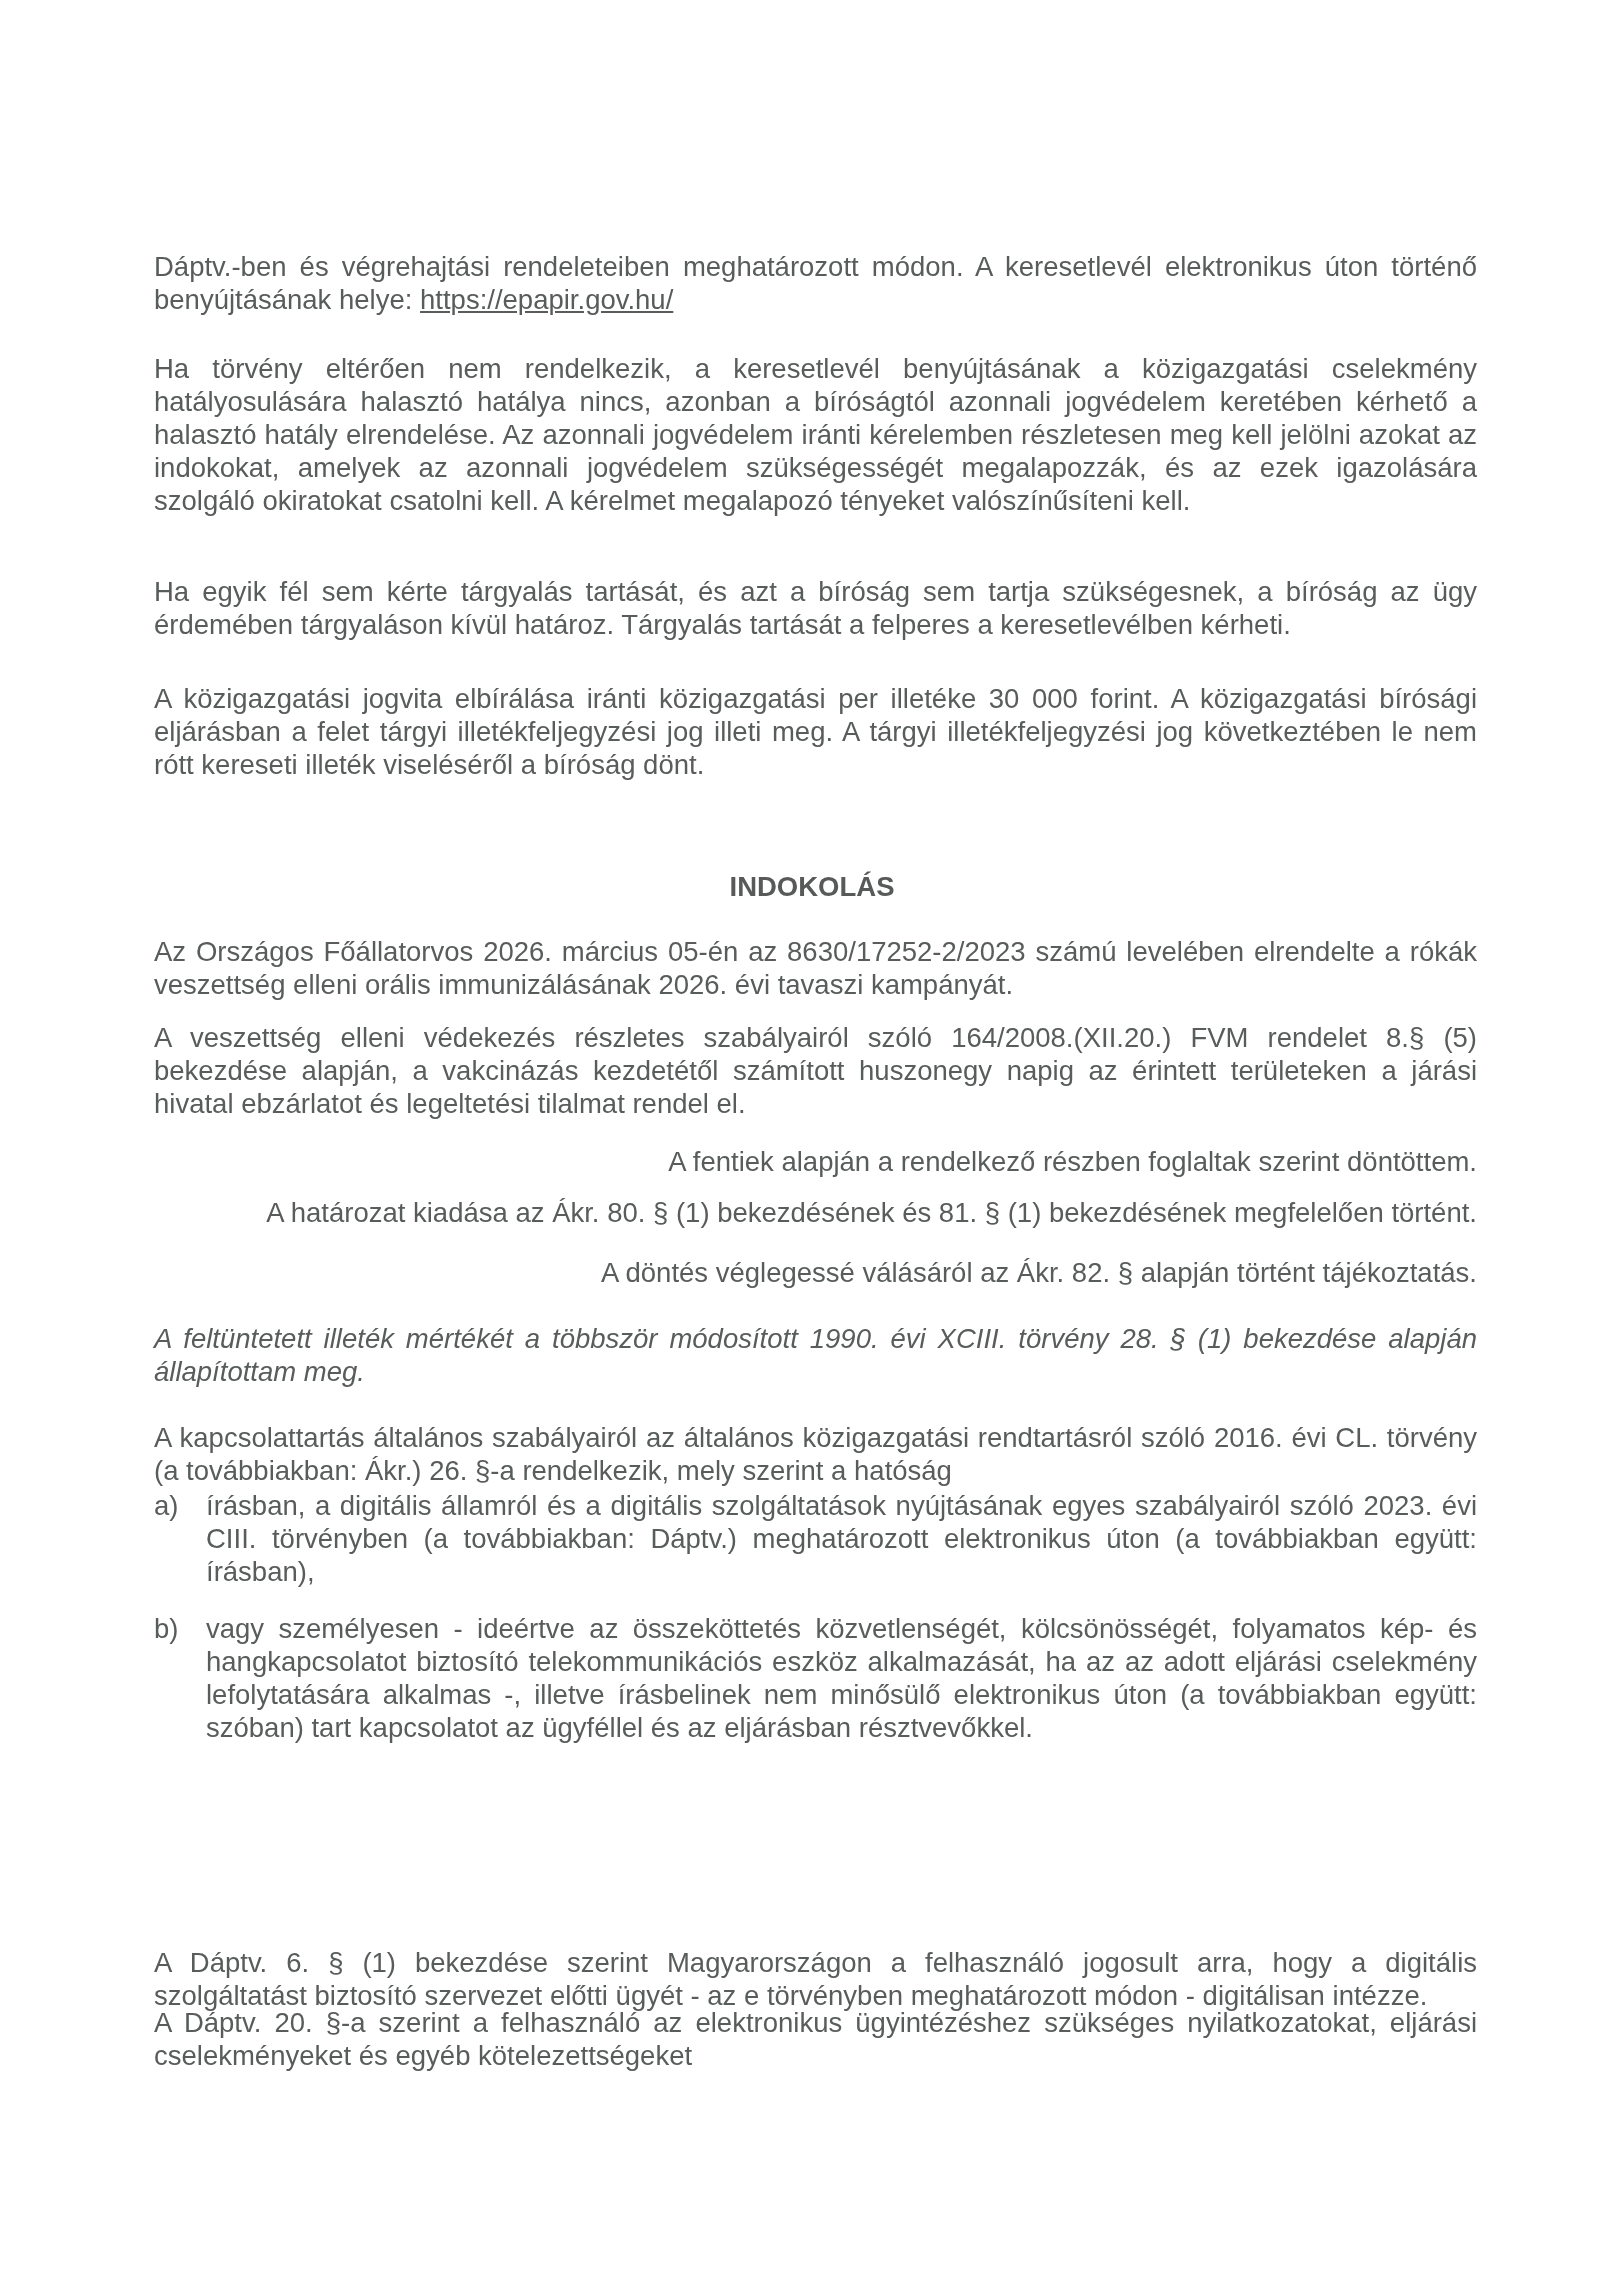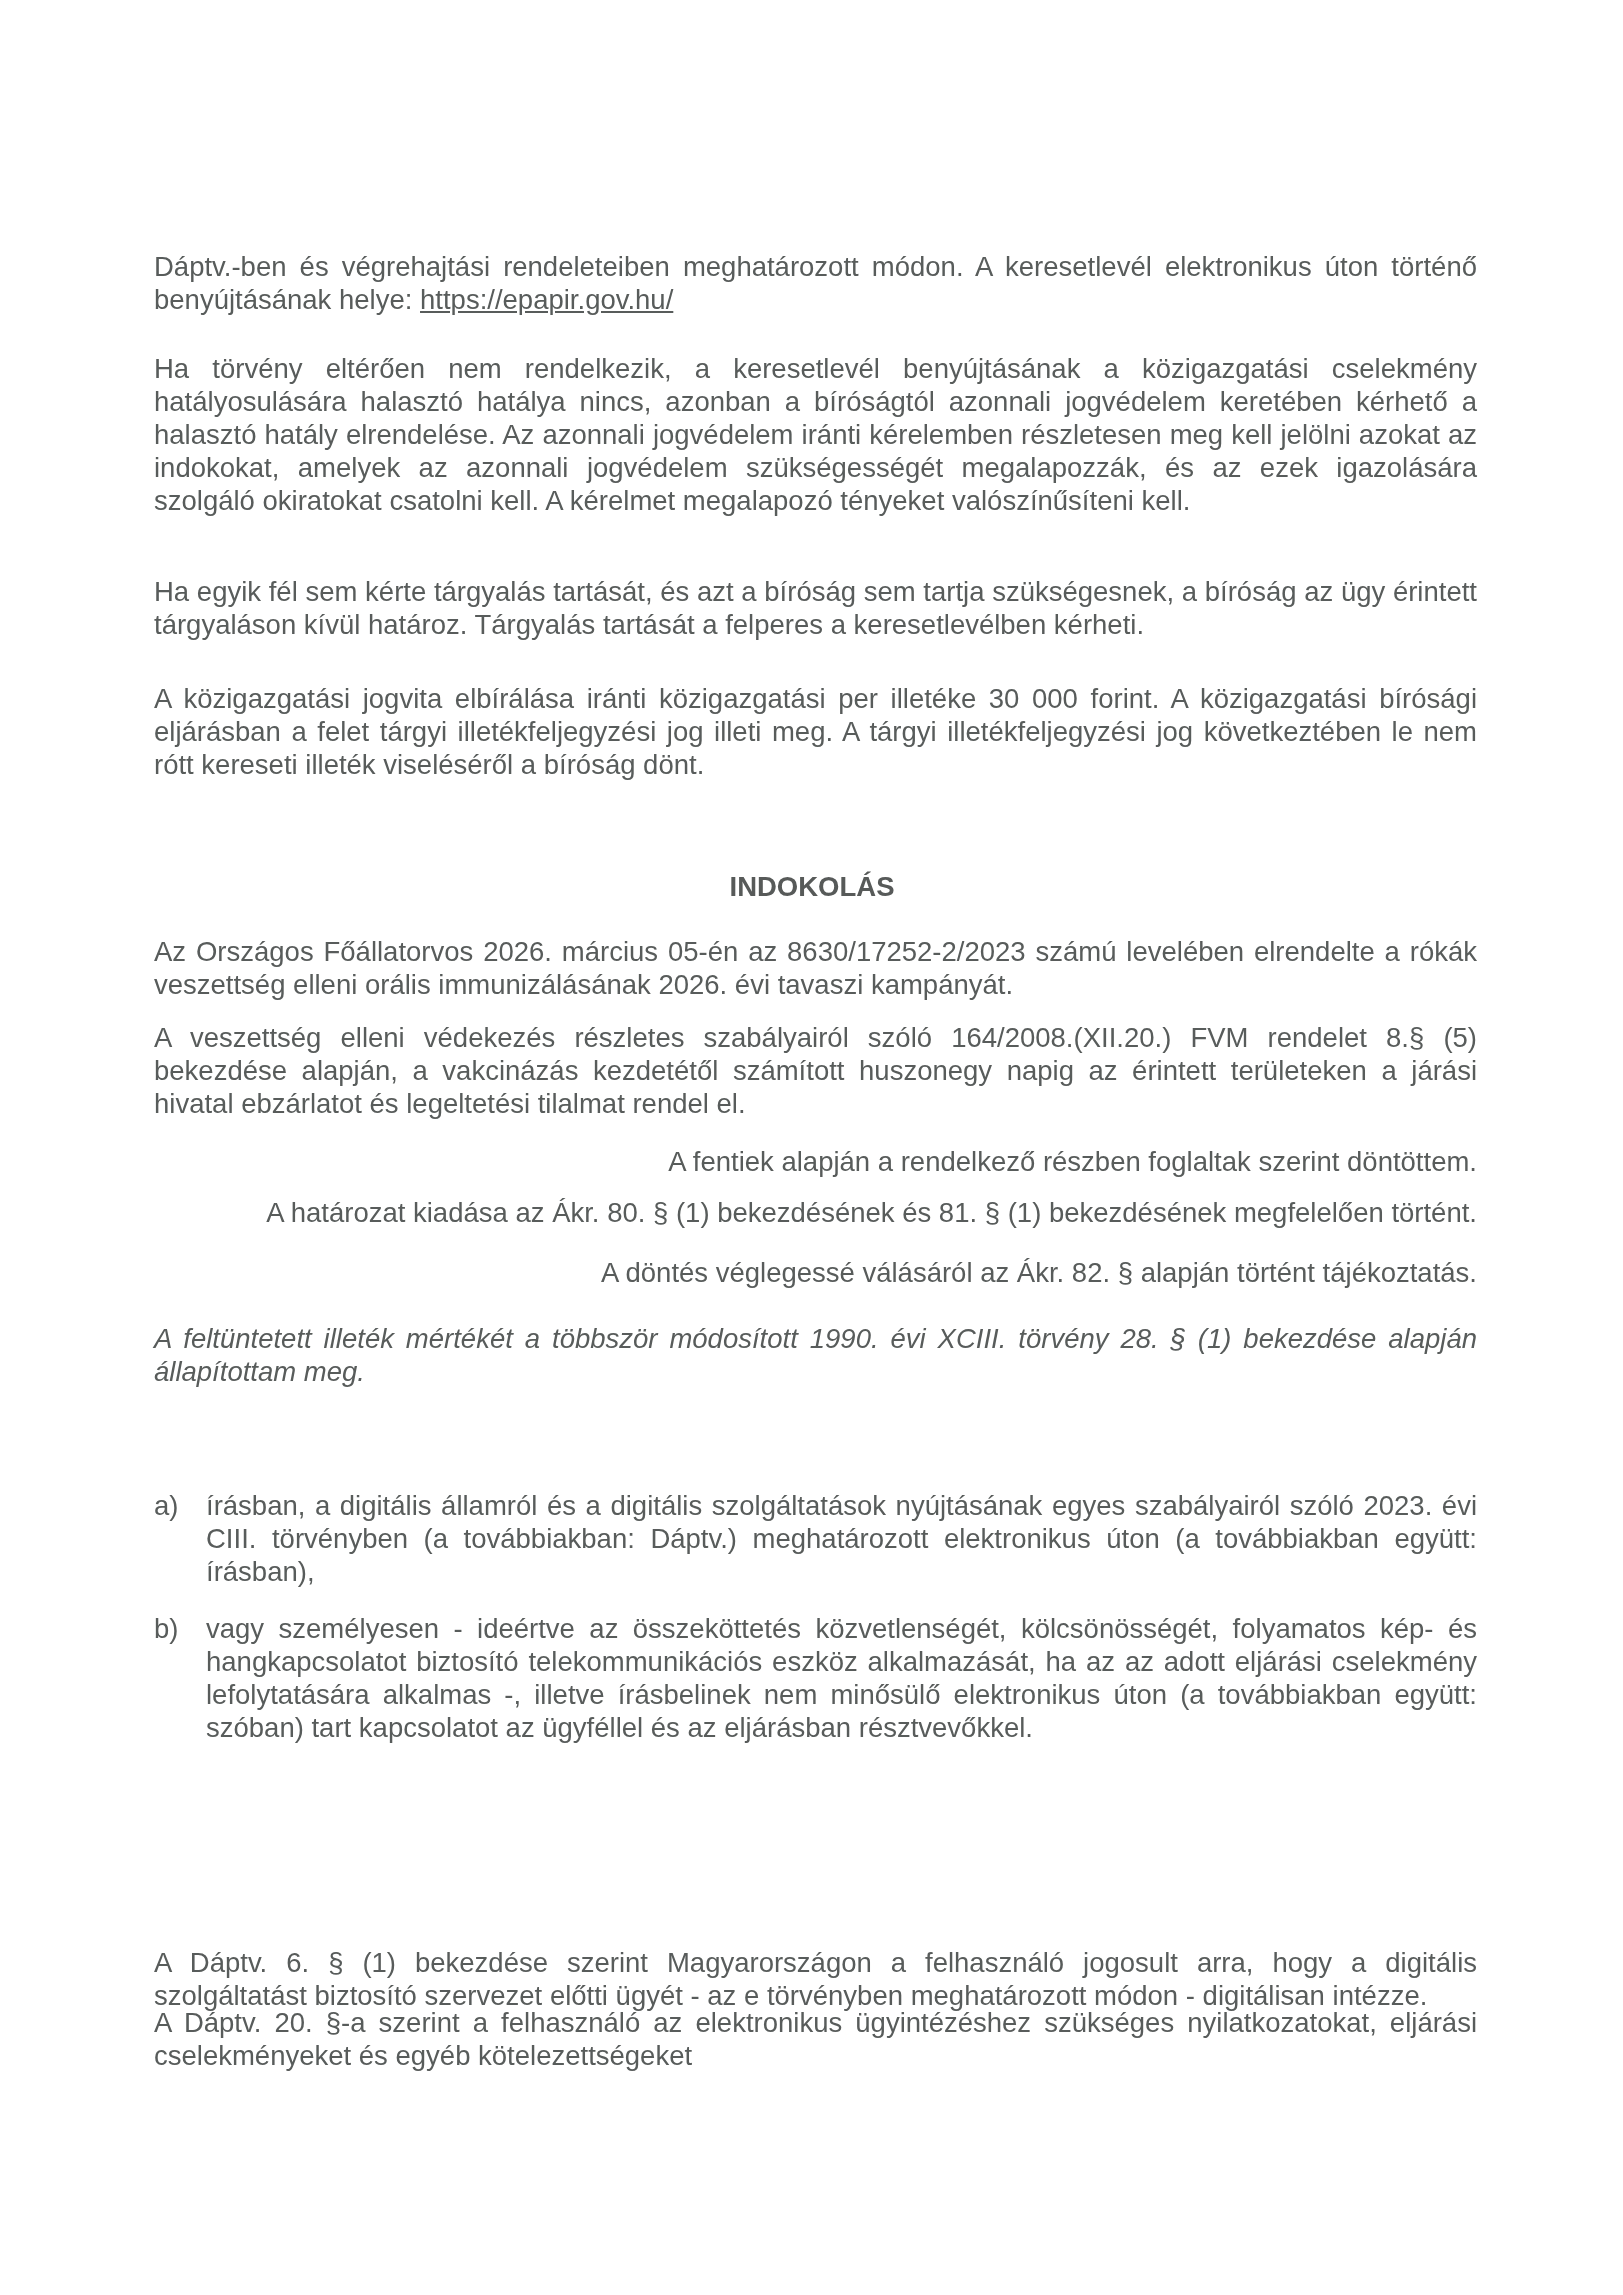--- a/index.html
+++ b/index.html
@@ -27,38 +27,39 @@
 <body>
 
 <div class="page">
 
   <p class="blk j" style="top:250px;">
     <span>Dáptv.-ben és végrehajtási rendeleteiben meghatározott módon. A keresetlevél elektronikus úton történő benyújtásának helye: </span><span class="link">https://epapir.gov.hu/</span>
   </p>
 
   <p class="blk j" style="top:352px;">Ha törvény eltérően nem rendelkezik, a keresetlevél benyújtásának a közigazgatási cselekmény hatályosulására halasztó hatálya nincs, azonban a bíróságtól azonnali jogvédelem keretében kérhető a halasztó hatály elrendelése. Az azonnali jogvédelem iránti kérelemben részletesen meg kell jelölni azokat az indokokat, amelyek az azonnali jogvédelem szükségességét megalapozzák, és az ezek igazolására szolgáló okiratokat csatolni kell. A kérelmet megalapozó tényeket valószínűsíteni kell.</p>
 
-  <p class="blk j" style="top:575px;">Ha egyik fél sem kérte tárgyalás tartását, és azt a bíróság sem tartja szükségesnek, a bíróság az ügy érintett tárgyaláson kívül határoz. Tárgyalás tartását a felperes a keresetlevélben kérheti.</p>
+  <p class="blk j" style="top:575px;">Ha egyik fél sem kérte tárgyalás tartását, és azt a bíróság sem tartja szükségesnek, a bíróság az ügy érdemében tárgyaláson kívül határoz. Tárgyalás tartását a felperes a keresetlevélben kérheti.</p>
 
   <p class="blk j" style="top:682px;">A közigazgatási jogvita elbírálása iránti közigazgatási per illetéke 30 000 forint. A közigazgatási bírósági eljárásban a felet tárgyi illetékfeljegyzési jog illeti meg. A tárgyi illetékfeljegyzési jog következtében le nem rótt kereseti illeték viseléséről a bíróság dönt.</p>
 
   <div class="heading">INDOKOLÁS</div>
 
   <p class="blk j" style="top:935px;">Az Országos Főállatorvos 2026. március 05-én az 8630/17252-2/2023 számú levelében elrendelte a rókák veszettség elleni orális immunizálásának 2026. évi tavaszi kampányát.</p>
 
   <p class="blk j" style="top:1021px;">A veszettség elleni védekezés részletes szabályairól szóló 164/2008.(XII.20.) FVM rendelet 8.§ (5) bekezdése alapján, a vakcinázás kezdetétől számított huszonegy napig az érintett területeken a járási hivatal ebzárlatot és legeltetési tilalmat rendel el.</p>
 
   <p class="blk" style="top:1145px;">A fentiek alapján a rendelkező részben foglaltak szerint döntöttem.</p>
 
   <p class="blk" style="top:1196px;">A határozat kiadása az Ákr. 80. § (1) bekezdésének és 81. § (1) bekezdésének megfelelően történt.</p>
 
   <p class="blk" style="top:1256px;">A döntés véglegessé válásáról az Ákr. 82. § alapján történt tájékoztatás.</p>
 
   <p class="blk j" style="top:1322px;font-style:italic;">A feltüntetett illeték mértékét a többször módosított 1990. évi XCIII. törvény 28. § (1) bekezdése alapján állapítottam meg.</p>
 
+  <p class="blk j" style="top:1421px;">A kapcsolattartás általános szabályairól az általános közigazgatási rendtartásról szóló 2016. évi CL. törvény (a továbbiakban: Ákr.) 26. §-a rendelkezik, mely szerint a hatóság</p>
 
   <div class="list-item" style="top:1489px;">
     <span class="list-marker">a)</span>
     <span class="list-text">írásban, a digitális államról és a digitális szolgáltatások nyújtásának egyes szabályairól szóló 2023. évi CIII. törvényben (a továbbiakban: Dáptv.) meghatározott elektronikus úton (a továbbiakban együtt: írásban),</span>
   </div>
 
   <div class="list-item" style="top:1612px;">
     <span class="list-marker">b)</span>
     <span class="list-text">vagy személyesen - ideértve az összeköttetés közvetlenségét, kölcsönösségét, folyamatos kép- és hangkapcsolatot biztosító telekommunikációs eszköz alkalmazását, ha az az adott eljárási cselekmény lefolytatására alkalmas -, illetve írásbelinek nem minősülő elektronikus úton (a továbbiakban együtt: szóban) tart kapcsolatot az ügyféllel és az eljárásban résztvevőkkel.</span>
   </div>

